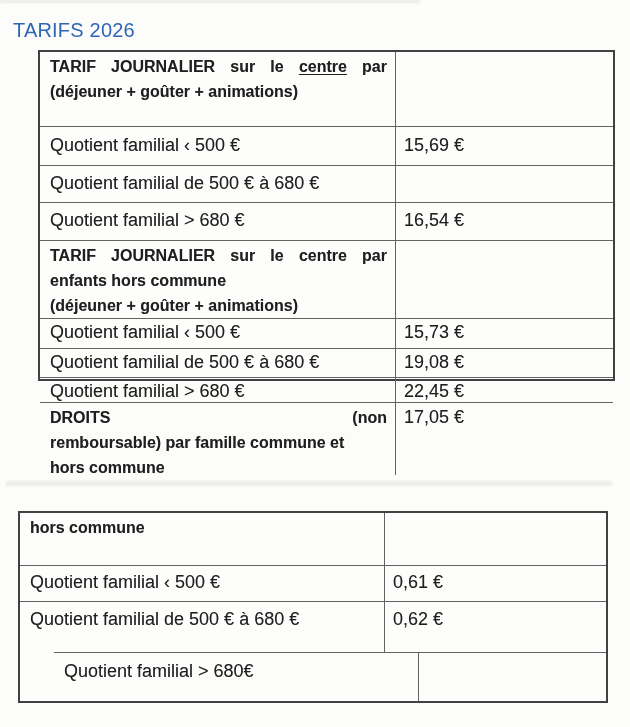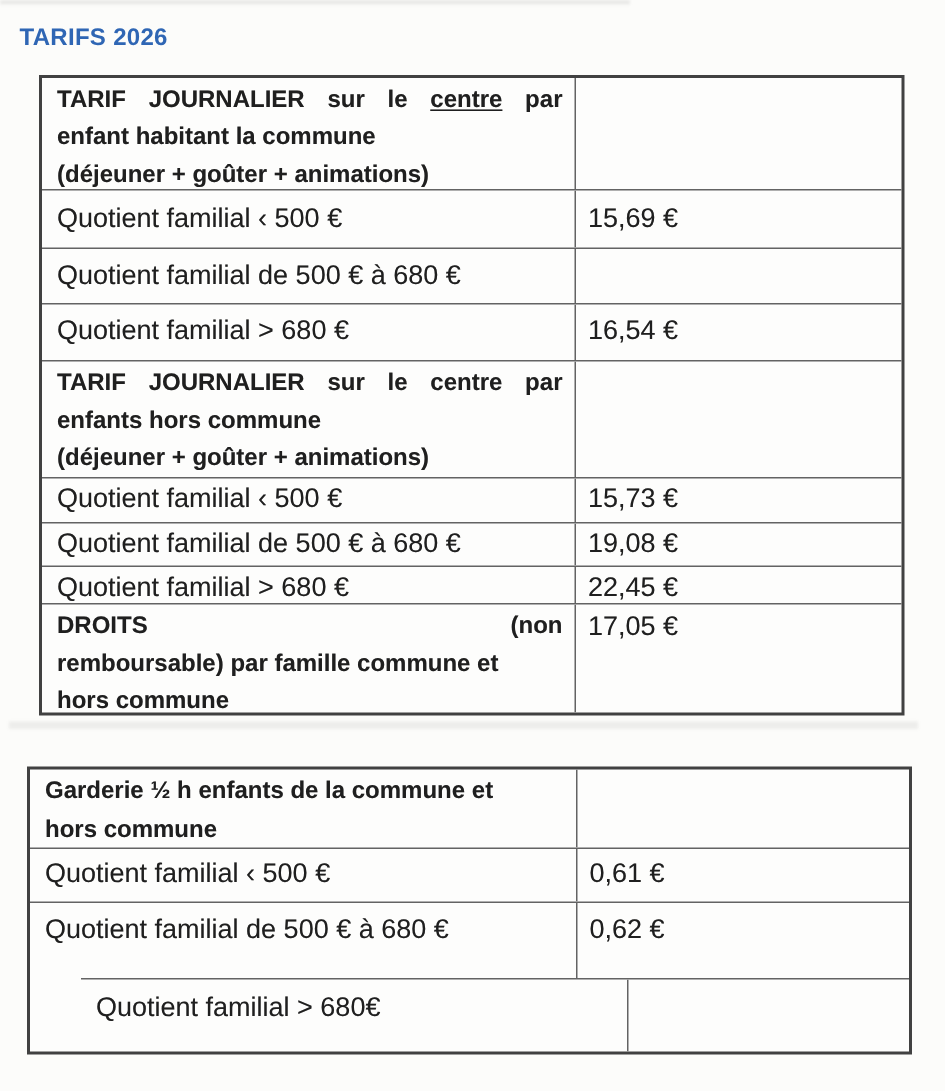--- a/index.html
+++ b/index.html
@@ -6,31 +6,31 @@
   body{
     width:630px;height:727px;
     background:#fcfcfa;
     font-family:"Liberation Sans","DejaVu Sans",sans-serif;
     color:#222;
     position:relative;
     overflow:hidden;
   }
   .page-title{
     position:absolute;left:13px;top:6px;
-    font-size:16px;font-weight:bold;
+    font-size:20px;font-weight:normal;
     color:#2f66b4;
     letter-spacing:0.2px;
   }
   .scan-table{
     position:absolute;
     border:2px solid #414141;
     background:#fdfdfc;
     box-sizing:border-box;
   }
-  #t1{left:26px;top:50px;width:577px;height:427px;}
+  #t1{left:38px;top:50px;width:577px;height:331px;}
   #t2{left:18px;top:511px;width:590px;height:192px;}
   .trow{
     display:flex;
     box-sizing:border-box;
     border-top:1px solid #636363;
     overflow:hidden;
   }
   .trow.r0{border-top:none;}
   .cell{
     box-sizing:border-box;
@@ -93,21 +93,20 @@
     <div class="trow r0">
       <div class="cell label bold">
         <div class="jline">
           <span>TARIF</span>
           <span>JOURNALIER</span>
           <span>sur</span>
           <span>le</span>
           <span class="u">centre</span>
           <span>par</span>
         </div>
-        <div>enfant habitant la commune</div>
         <div>(déjeuner + goûter + animations)</div>
       </div>
       <div class="cell price"></div>
     </div>
     <div class="trow r1">
       <div class="cell label">
         <div>Quotient familial ‹ 500 €</div>
       </div>
       <div class="cell price">15,69 €</div>
     </div>
@@ -166,21 +165,20 @@
       </div>
       <div class="cell price">17,05 €</div>
     </div>
   </div>
 
 <div class="streak mid"></div>
 
 <div id="t2" class="scan-table">
     <div class="trow r0">
       <div class="cell label bold">
-        <div>Garderie ½ h enfants de la commune et</div>
         <div>hors commune</div>
       </div>
       <div class="cell price"></div>
     </div>
     <div class="trow r1">
       <div class="cell label">
         <div>Quotient familial ‹ 500 €</div>
       </div>
       <div class="cell price">0,61 €</div>
     </div>

